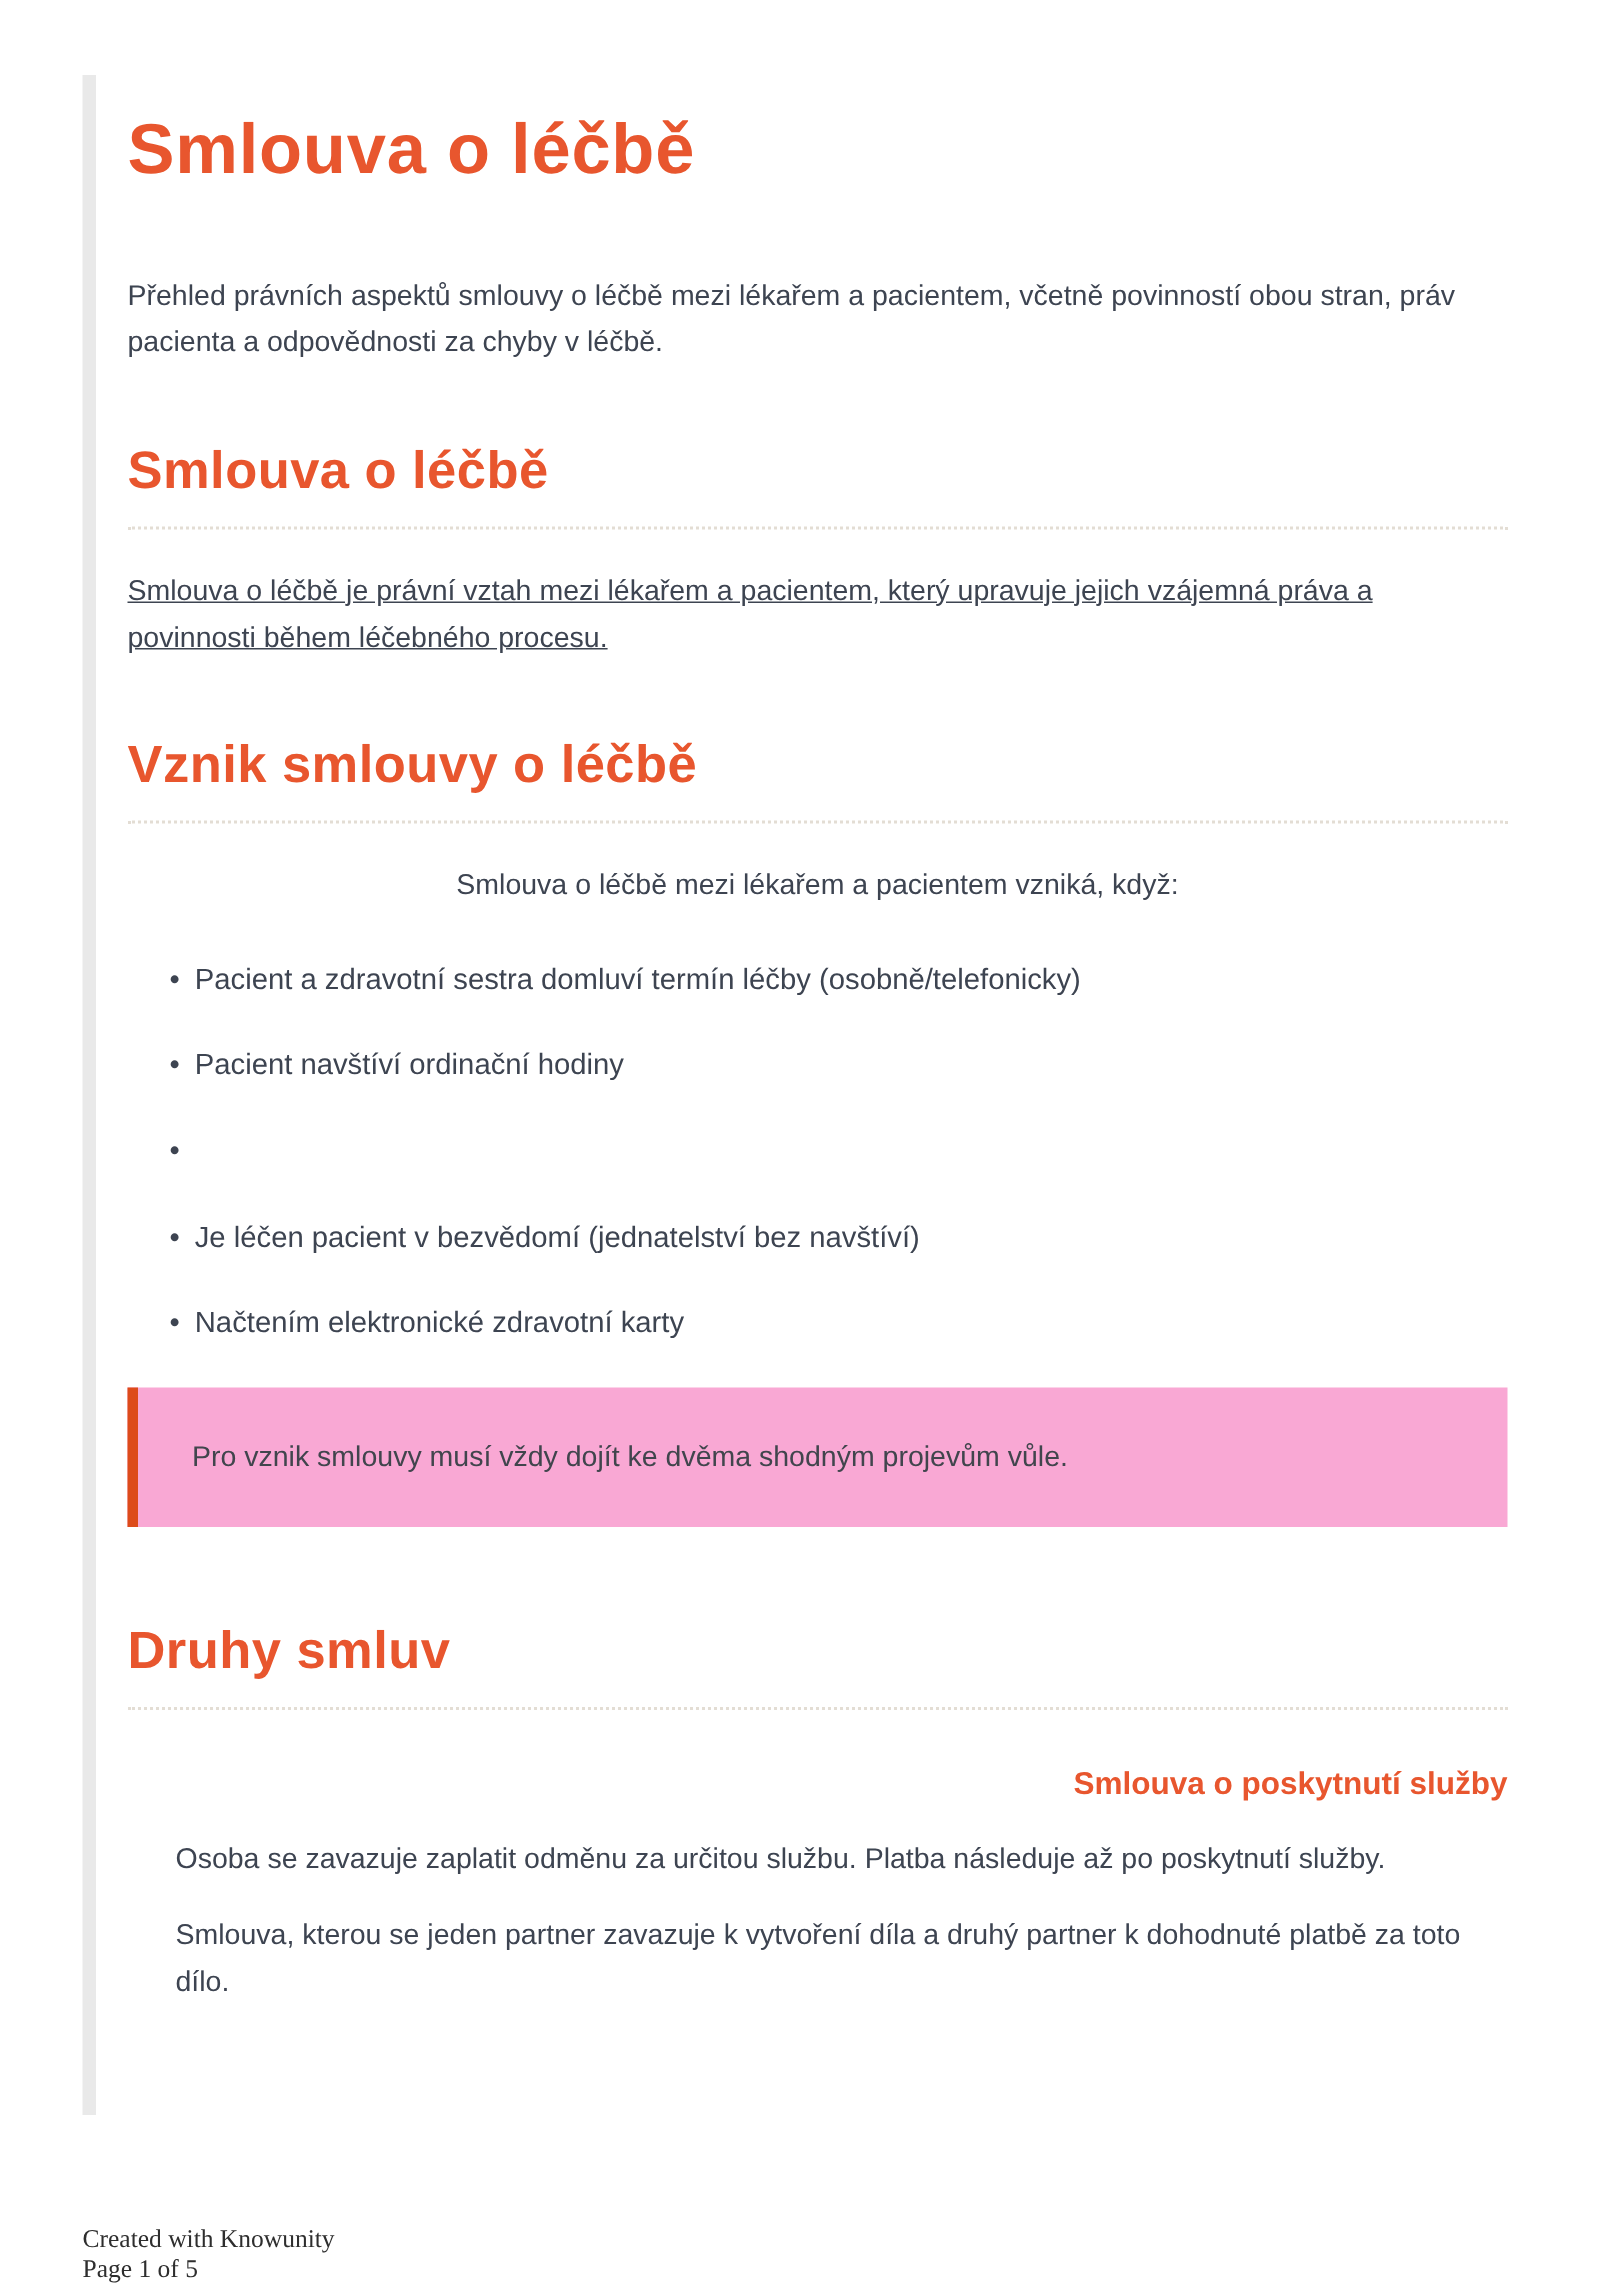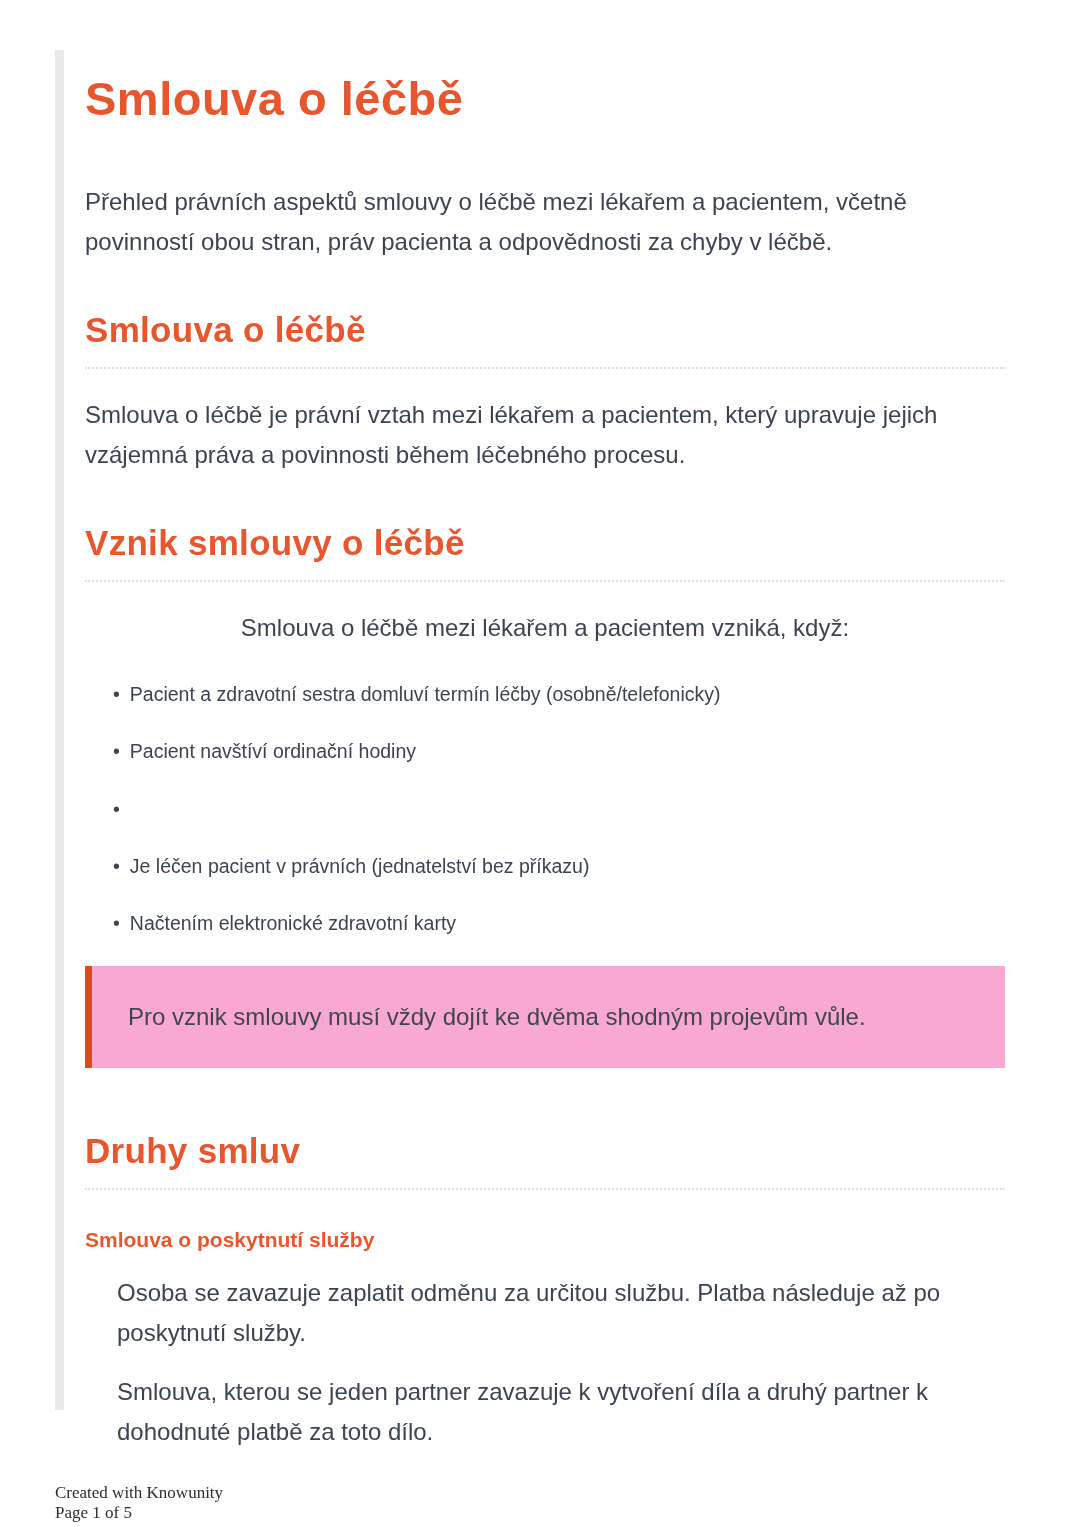--- a/index.html
+++ b/index.html
@@ -33,39 +33,40 @@
   h1.doc-title {
     margin: 72px 0 0 0;
     font-size: 47px;
     line-height: 1.15;
     font-weight: bold;
     color: #e8562e;
     letter-spacing: 0.5px;
   }
   p {
     margin: 0;
-    font-size: 24px;
+    font-size: 19px;
     line-height: 1.65;
     color: #3d4451;
   }
   .intro {
     margin-top: 56px;
   }
   h2.section-heading {
     margin: 48px 0 0 0;
     font-size: 35px;
     line-height: 1.2;
     font-weight: bold;
     color: #e8562e;
     letter-spacing: 0.3px;
     padding-bottom: 16px;
     border-bottom: 2px dotted #e3ddd4;
   }
   .section-body {
     margin-top: 26px;
+    text-decoration: underline;
   }
   .lead {
     margin-top: 26px;
     text-align: center;
   }
   ul.bullet-list {
     list-style: none;
     margin: 32px 0 0 0;
     padding: 0 0 0 28px;
   }
@@ -88,20 +89,21 @@
   }
   .callout p {
     color: #41454d;
   }
   h3.sub-heading {
     margin: 36px 0 0 0;
     font-size: 21px;
     line-height: 1.3;
     font-weight: bold;
     color: #e8562e;
+    text-align: right;
   }
   .indent {
     margin-top: 20px;
     margin-left: 32px;
   }
   .spacer-lg { height: 14px; }
   footer.page-footer {
     position: absolute;
     left: 55px;
     right: 50px;
@@ -139,21 +141,21 @@
     </li>
     <li>
       <span class="bullet">•</span>
       <span>Pacient navštíví ordinační hodiny</span>
     </li>
     <li>
       <span class="bullet">•</span>
     </li>
     <li>
       <span class="bullet">•</span>
-      <span>Je léčen pacient v právních (jednatelství bez příkazu)</span>
+      <span>Je léčen pacient v bezvědomí (jednatelství bez navštíví)</span>
     </li>
     <li>
       <span class="bullet">•</span>
       <span>Načtením elektronické zdravotní karty</span>
     </li>
   </ul>
 
   <div class="callout">
     <p>Pro vznik smlouvy musí vždy dojít ke dvěma shodným projevům vůle.</p>
   </div>

